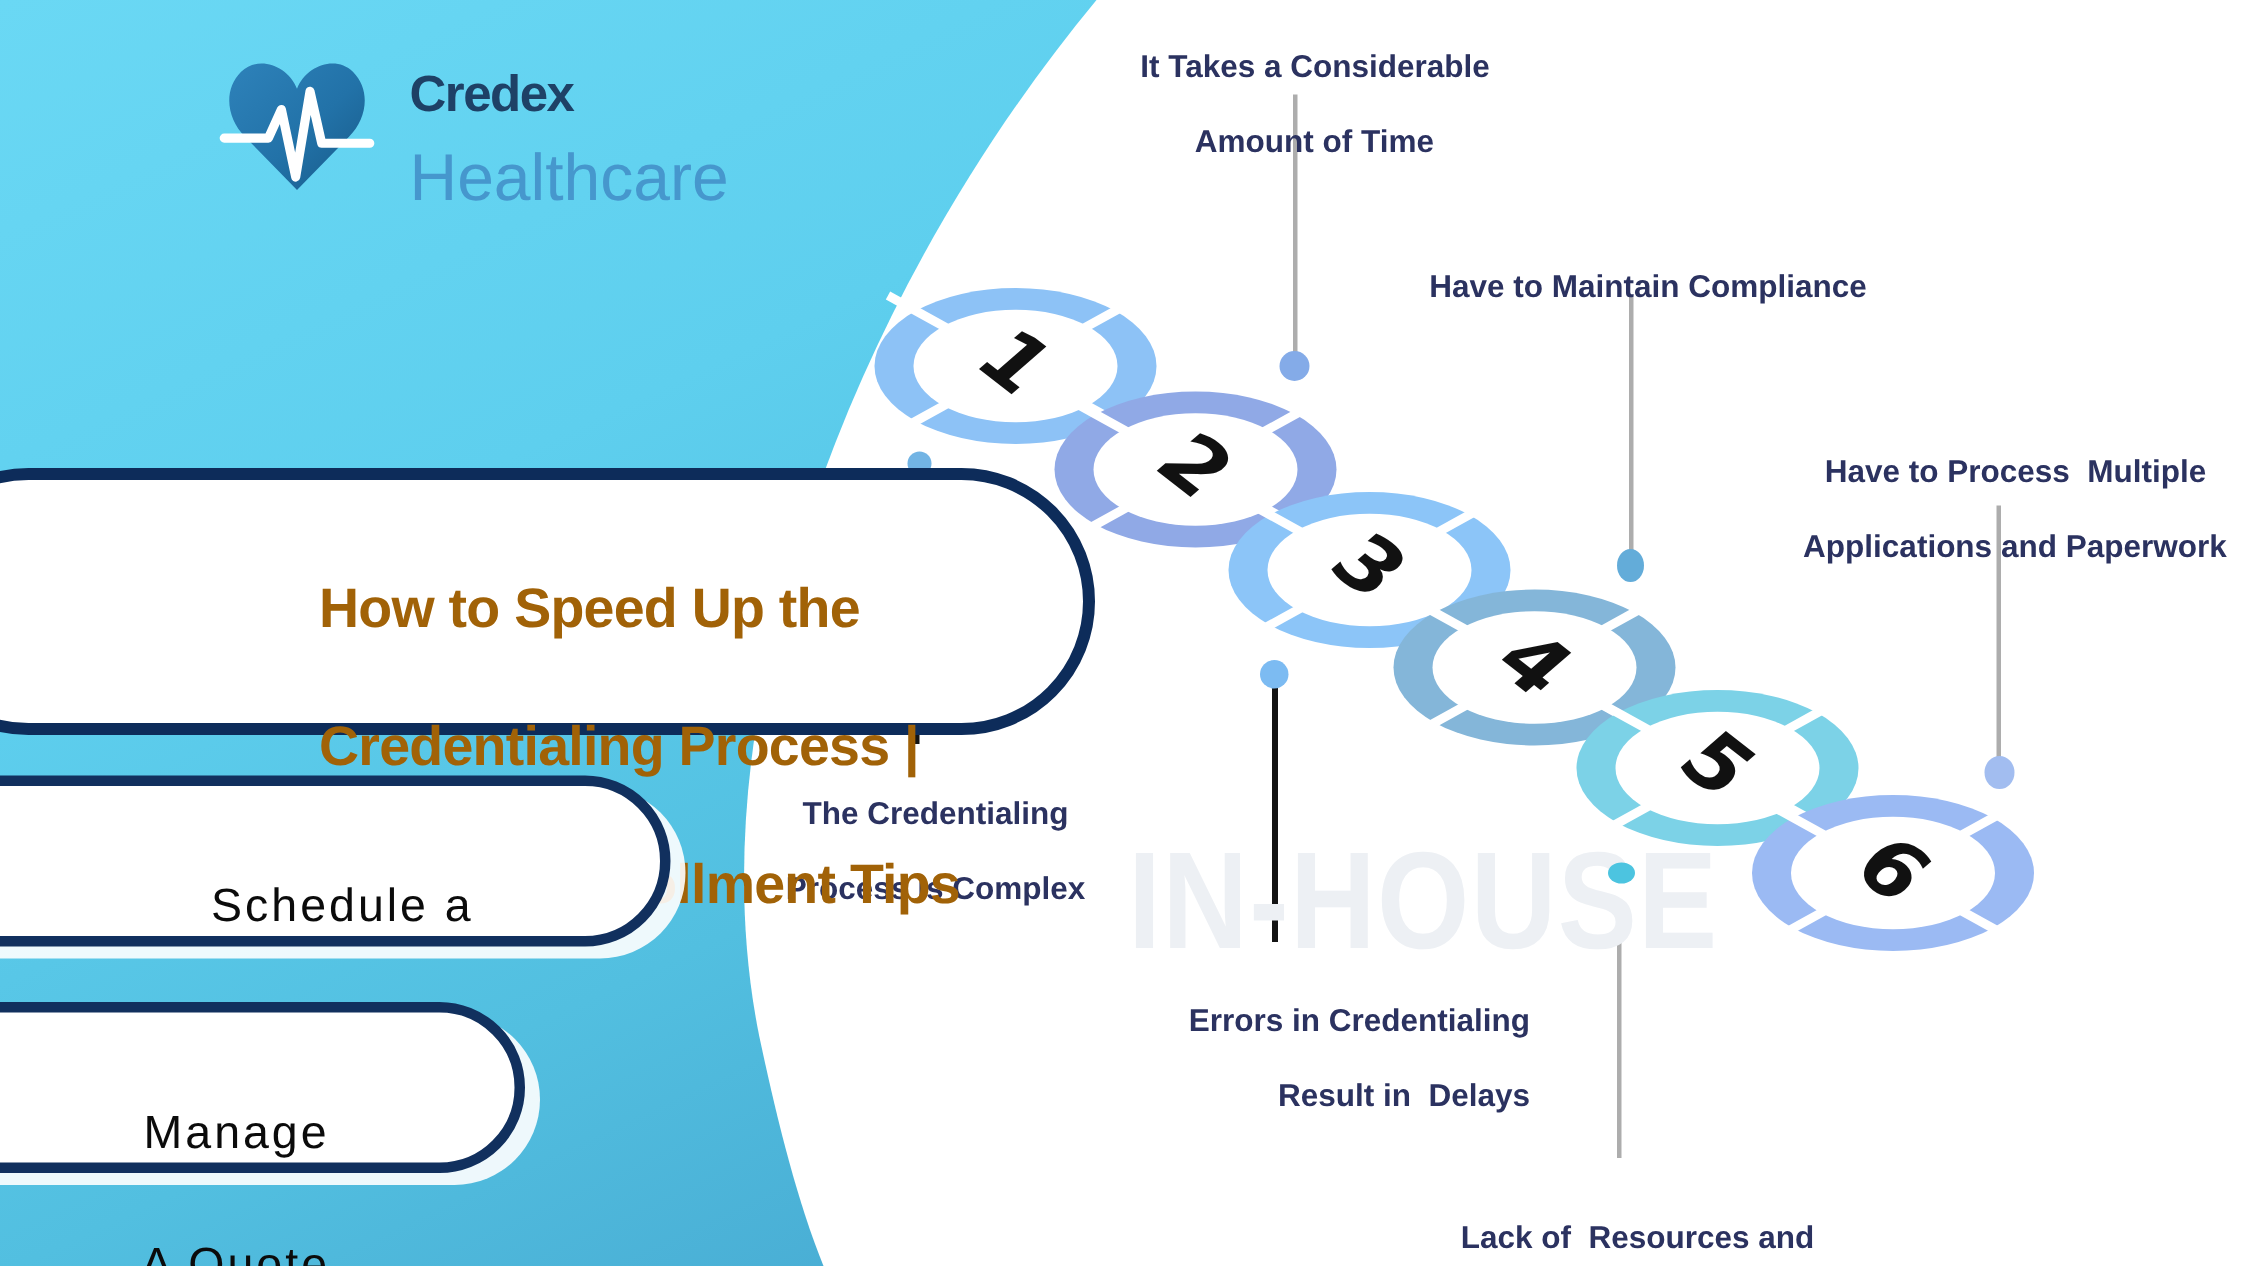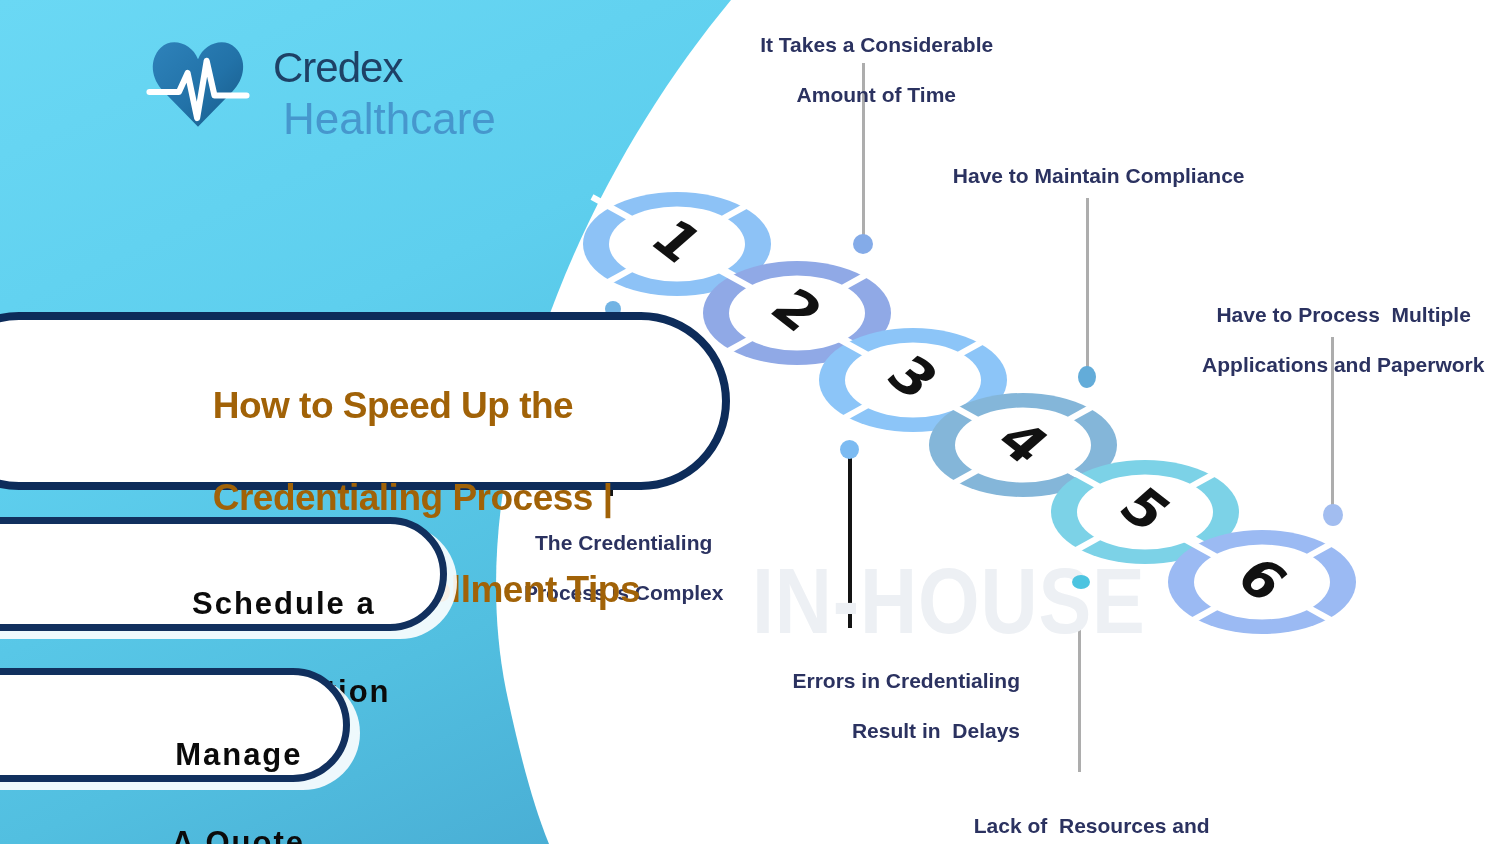--- a/index.html
+++ b/index.html
@@ -6,36 +6,36 @@
   .canvas{
     position:relative;width:1500px;height:844px;overflow:hidden;
     background:linear-gradient(155deg,#6ad8f4 0%,#5ecfee 30%,#52bfe0 55%,#45a6cf 80%,#3f9cc6 100%);
     font-family:"Liberation Sans",sans-serif;
   }
   .abs{position:absolute;}
   
   .whitebg{position:absolute;left:0;top:0;z-index:0;}
   
   .logo{position:absolute;left:146px;top:33px;z-index:2;}
-  .brand-name{position:absolute;left:273px;top:44px;font-size:42px;font-weight:normal;color:#1e4166;letter-spacing:-1px;z-index:2;}
-  .brand-sub{position:absolute;left:273px;top:94px;font-size:44px;font-weight:normal;color:#4697cd;letter-spacing:0px;z-index:2;margin-left:10px;}
+  .brand-name{position:absolute;left:273px;top:44px;font-size:34px;font-weight:bold;color:#1e4166;letter-spacing:-1px;z-index:2;}
+  .brand-sub{position:absolute;left:273px;top:94px;font-size:44px;font-weight:normal;color:#4697cd;letter-spacing:0px;z-index:2;}
   
   .title-box{
     position:absolute;left:-70px;top:312px;width:800px;height:178px;box-sizing:border-box;
     background:#fff;border:8px solid #0d2c5a;border-radius:92px;z-index:5;
   }
   .title-text{position:absolute;left:216px;top:17px;font-size:37px;line-height:46px;font-weight:bold;color:#a16207;letter-spacing:-0.5px;white-space:pre;}
   
   .cta{
     position:absolute;box-sizing:border-box;background:#fff;border:7px solid #11305e;
     border-radius:60px;z-index:6;box-shadow:10px 8px 0 rgba(255,255,255,0.9);
   }
   .cta-1{left:-70px;top:517px;width:517px;height:114px;}
   .cta-2{left:-70px;top:668px;width:420px;height:114px;}
-  .cta-text{position:absolute;top:14px;font-size:31px;line-height:44px;font-weight:bold;color:#0b0b0b;letter-spacing:2px;text-align:center;white-space:pre;}
+  .cta-text{position:absolute;top:14px;font-size:31px;line-height:44px;font-weight:normal;color:#0b0b0b;letter-spacing:2px;white-space:pre;}
   .cta-1 .cta-text{left:140px;width:350px;}
   .cta-2 .cta-text{left:95px;width:350px;}
   
   .vline{position:absolute;z-index:1;}
   .gray{background:#adadad;}
   .black{background:#141414;}
   .dot{position:absolute;border-radius:50%;z-index:1;}
   .dot5{z-index:3;}
   
   .watermark{
@@ -49,21 +49,21 @@
     font-family:"DejaVu Sans",sans-serif;font-style:italic;font-weight:bold;font-size:54px;color:#111;
   }
   .s1{left:582px;top:189px;} .s2{left:702px;top:258px;} .s3{left:818px;top:325px;}
   .s4{left:928px;top:390px;} .s5{left:1050px;top:457px;} .s6{left:1167px;top:527px;}
   
   .lbl{
     position:absolute;width:340px;z-index:4;text-align:center;
     font-size:21px;line-height:25px;font-weight:bold;color:#2b3260;white-space:pre;
   }
   .lbl-1{left:442px;top:505px;} .lbl-2{left:695px;top:7px;} .lbl-3{left:680px;top:643px;text-align:right;}
-  .lbl-4{left:917px;top:138px;} .lbl-5{left:910px;top:788px;} .lbl-6{left:1162px;top:277px;}
+  .lbl-4{left:917px;top:154px;} .lbl-5{left:910px;top:788px;} .lbl-6{left:1162px;top:277px;}
 </style>
 </head>
 <body>
 
 <div class="canvas">
 
   <svg class="whitebg" width="1500" height="844" viewBox="0 0 1500 844">
     <path d="M731,0 C640,110 558,255 517,420 C496,505 488,600 506,690 C517,742 531,800 549,844 L1500,844 L1500,0 Z" fill="#ffffff"></path>
   </svg>
 

